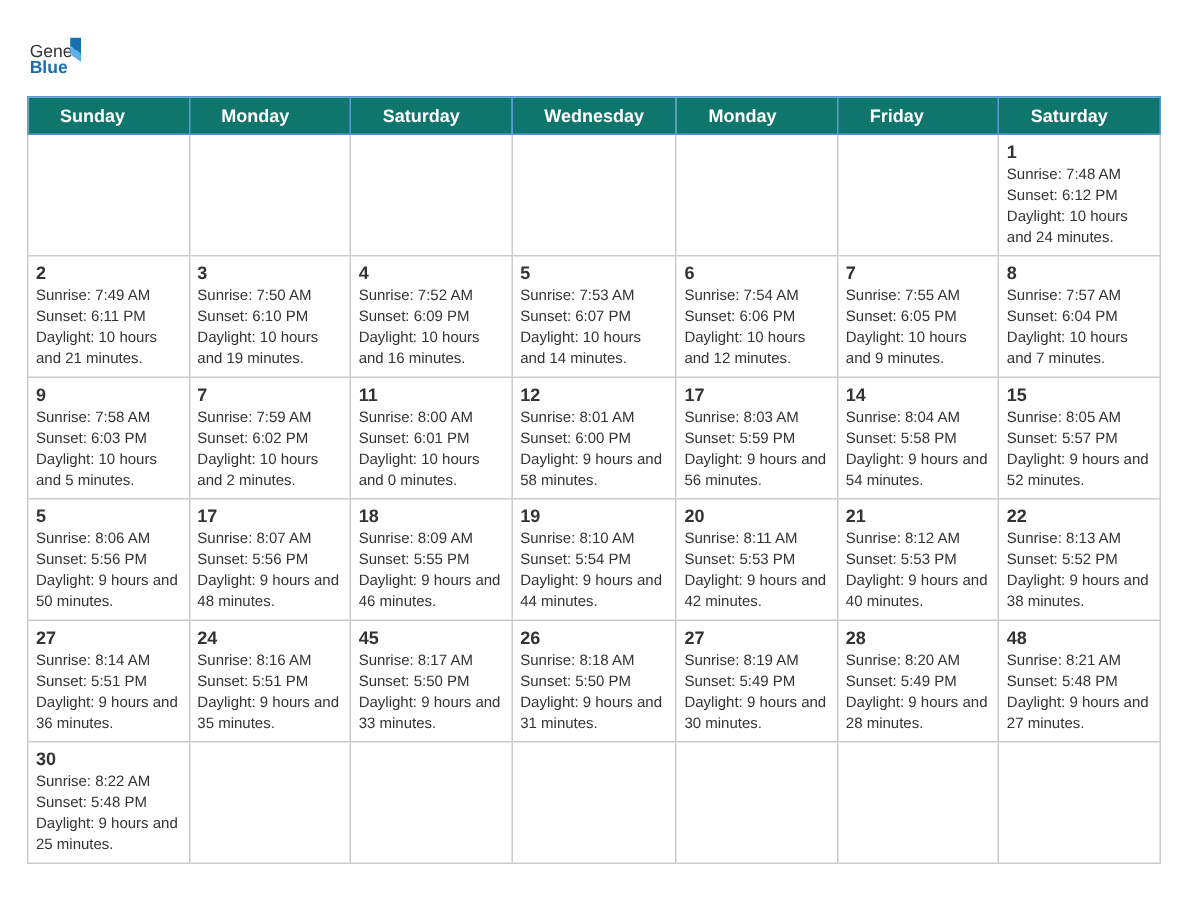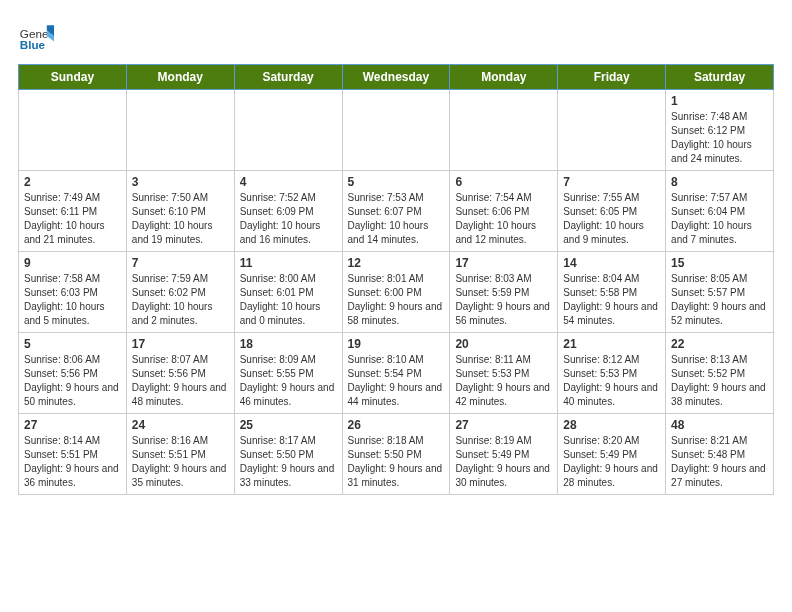--- a/index.html
+++ b/index.html
@@ -36,26 +36,26 @@
     .subtitle {
       font-size: 13px;
       color: #555;
     }
     .calendar {
       width: 100%;
       border-collapse: collapse;
       border: 1px solid #ccc;
     }
     .calendar th {
-      background: #4d7c0f;
+      background: #0f766e;
       color: #fff;
       font-size: 12px;
       font-weight: bold;
-      padding: 5px 0;
-      text-align: center;
+      padding: 5px 21px;
+      text-align: left;
       border: 1px solid #5a9ad5;
     }
     .calendar td {
       border: 1px solid #ccc;
       vertical-align: top;
       padding: 4px 5px;
       width: 108px;
       min-height: 70px;
       background: #fff;
       font-size: 10.5px;
@@ -212,34 +212,46 @@
       <tr>
         <td>
           <div class="day-num">27</div>
           <div class="day-info">Sunrise: 8:14 AM<br>Sunset: 5:51 PM<br>Daylight: 9 hours and 36 minutes.</div>
         </td>
         <td>
           <div class="day-num">24</div>
           <div class="day-info">Sunrise: 8:16 AM<br>Sunset: 5:51 PM<br>Daylight: 9 hours and 35 minutes.</div>
         </td>
         <td>
-          <div class="day-num">25</div>
+          <div class="day-num">45</div>
           <div class="day-info">Sunrise: 8:17 AM<br>Sunset: 5:50 PM<br>Daylight: 9 hours and 33 minutes.</div>
         </td>
         <td>
           <div class="day-num">26</div>
           <div class="day-info">Sunrise: 8:18 AM<br>Sunset: 5:50 PM<br>Daylight: 9 hours and 31 minutes.</div>
         </td>
         <td>
           <div class="day-num">27</div>
           <div class="day-info">Sunrise: 8:19 AM<br>Sunset: 5:49 PM<br>Daylight: 9 hours and 30 minutes.</div>
         </td>
         <td>
           <div class="day-num">28</div>
           <div class="day-info">Sunrise: 8:20 AM<br>Sunset: 5:49 PM<br>Daylight: 9 hours and 28 minutes.</div>
         </td>
         <td>
           <div class="day-num">48</div>
           <div class="day-info">Sunrise: 8:21 AM<br>Sunset: 5:48 PM<br>Daylight: 9 hours and 27 minutes.</div>
         </td>
+      </tr>
+      <tr>
+        <td>
+          <div class="day-num">30</div>
+          <div class="day-info">Sunrise: 8:22 AM<br>Sunset: 5:48 PM<br>Daylight: 9 hours and 25 minutes.</div>
+        </td>
+        <td class="empty-cell"></td>
+        <td class="empty-cell"></td>
+        <td class="empty-cell"></td>
+        <td class="empty-cell"></td>
+        <td class="empty-cell"></td>
+        <td class="empty-cell"></td>
       </tr>
     </tbody>
 </table>
 
 </body></html>

